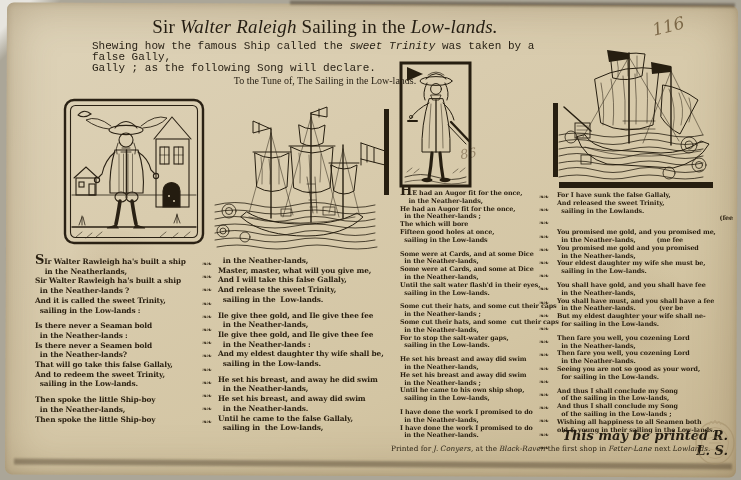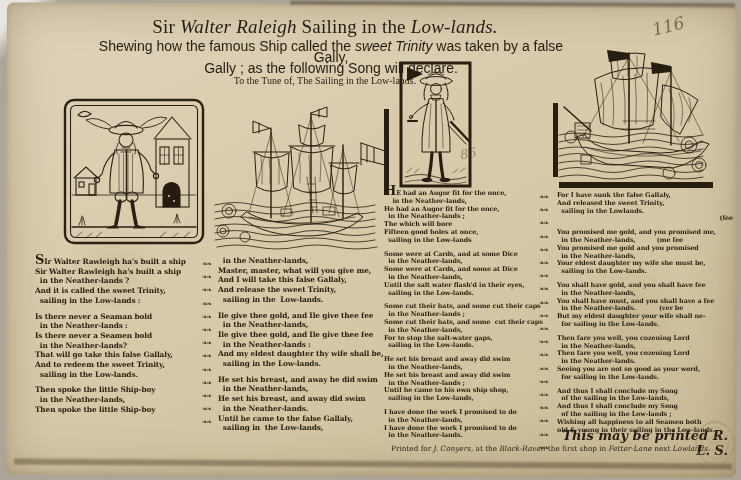--- a/index.html
+++ b/index.html
@@ -10,21 +10,21 @@
     background:linear-gradient(155deg,#ded3b9 0%,#d9ccae 35%,#d3c5a3 70%,#c8b globe892 100%);
     background:linear-gradient(155deg,#ded3b9 0%,#d9ccae 35%,#d3c5a3 70%,#c7b692 100%);
     box-shadow:inset 0 0 46px rgba(110,86,52,.38), inset 0 0 6px rgba(90,70,40,.25);
     transform:rotate(.25deg);}
   .streak{position:absolute;background:rgba(58,44,26,.45);filter:blur(1.2px);}
   .stain{position:absolute;border-radius:50%;background:radial-gradient(circle,rgba(142,112,70,.12),rgba(142,112,70,0) 70%);}
   
   .title-block{position:absolute;left:80px;top:16px;width:490px;text-align:center;color:#241d12;}
   .main-title{font-family:"Liberation Serif",serif;font-size:19px;letter-spacing:.2px;white-space:nowrap;}
   .main-title .it{font-style:italic;}
-  .subtitle{font-family:Liberation Sans, sans-serif;font-size:14px;line-height:10.8px;margin-top:3px;text-align:center;padding-left:12px;}
+  .subtitle{font-family:Liberation Mono, monospace;font-size:11px;line-height:10.8px;margin-top:3px;text-align:left;padding-left:12px;}
   .subtitle .it{font-style:italic;}
   .tune{font-family:"Liberation Serif",serif;font-size:10px;margin-top:2px;text-align:center;}
   
   .hand{position:absolute;font-style:italic;color:#7c6847;font-family:"DejaVu Serif",serif;}
   .hand-116{left:652px;top:16px;font-size:17px;transform:rotate(-14deg);}
   .hand-86{left:460px;top:146px;font-size:13px;transform:rotate(-10deg);color:#8d7a5d;opacity:.85;}
   
   .woodcut{position:absolute;}
   .woodcut svg{display:block;}
   
@@ -256,20 +256,21 @@
       <span class="orn">❧❧</span>
       <span class="orn">❧❧</span>
       <span class="orn">❧❧</span>
       <span class="orn">❧❧</span>
       <span class="orn">❧❧</span>
     </div>
 
   <div class="col col-a" style="left:35px;top:256px;width:164px;">
       <div class="stanza">
         <div class="tline"><span class="dropcap">S</span>Ir Walter Rawleigh ha's built a ship</div>
+        <div class="tline">    in the Neatherlands,</div>
         <div class="tline">Sir Walter Rawleigh ha's built a ship</div>
         <div class="tline">  in the Neather-lands ?</div>
         <div class="tline">And it is called the sweet Trinity,</div>
         <div class="tline">  sailing in the Low-lands :</div>
       </div>
       <div class="stanza">
         <div class="tline">Is there never a Seaman bold</div>
         <div class="tline">  in the Neather-lands :</div>
         <div class="tline">Is there never a Seamen bold</div>
         <div class="tline">  in the Neather-lands?</div>
@@ -301,21 +302,21 @@
       </div>
       <div class="stanza">
         <div class="tline">He set his breast, and away he did swim</div>
         <div class="tline">  in the Neather-lands,</div>
         <div class="tline">He set his breast, and away did swim</div>
         <div class="tline">  in the Neather-lands.</div>
         <div class="tline">Until he came to the false Gallaly,</div>
         <div class="tline">  sailing in  the Low-lands,</div>
       </div>
     </div>
-  <div class="col col-b" style="left:384px;top:187px;width:154px;">
+  <div class="col col-b" style="left:400px;top:187px;width:154px;">
       <div class="stanza">
         <div class="tline"><span class="dropcap">H</span>E had an Augor fit for the once,</div>
         <div class="tline">    in the Neather-lands,</div>
         <div class="tline">He had an Augor fit for the once,</div>
         <div class="tline">  in the Neather-lands ;</div>
         <div class="tline">The which will bore</div>
         <div class="tline">Fifteen good holes at once,</div>
         <div class="tline">  sailing in the Low-lands</div>
       </div>
       <div class="stanza">

